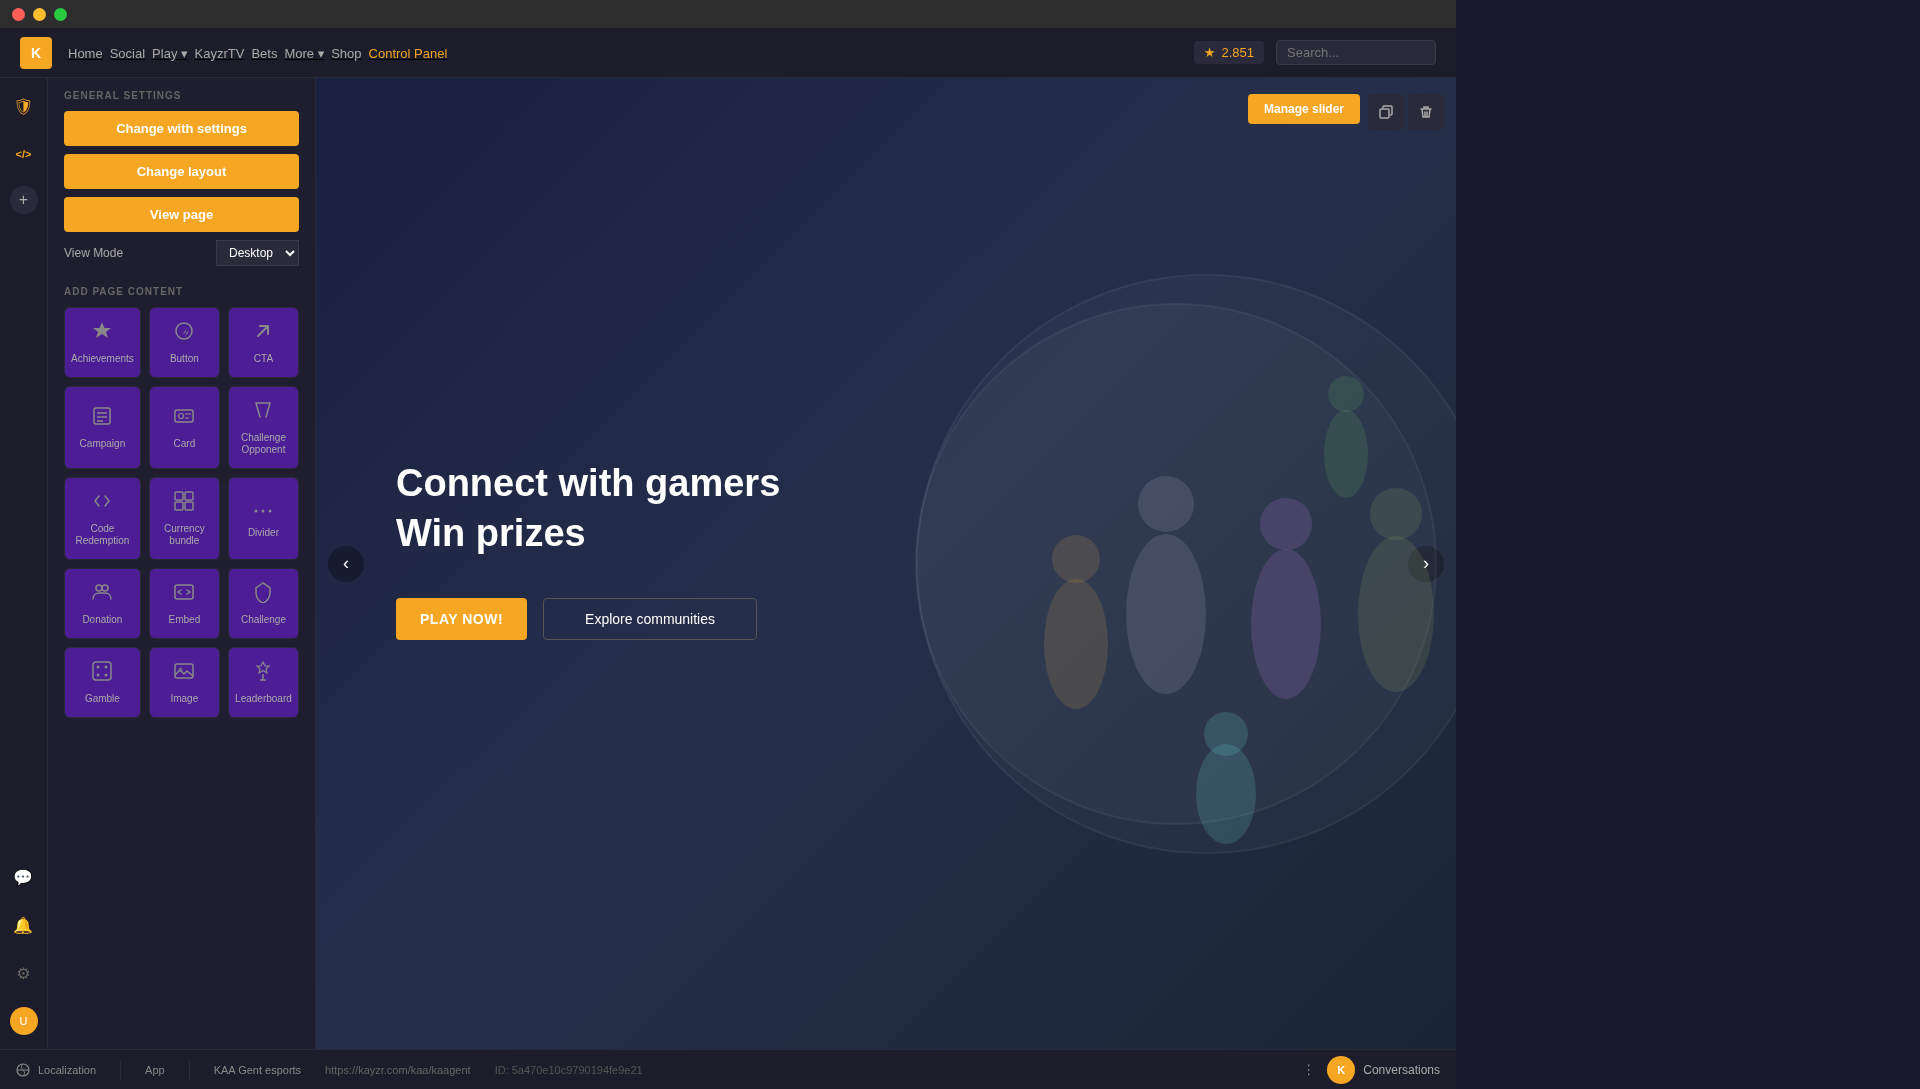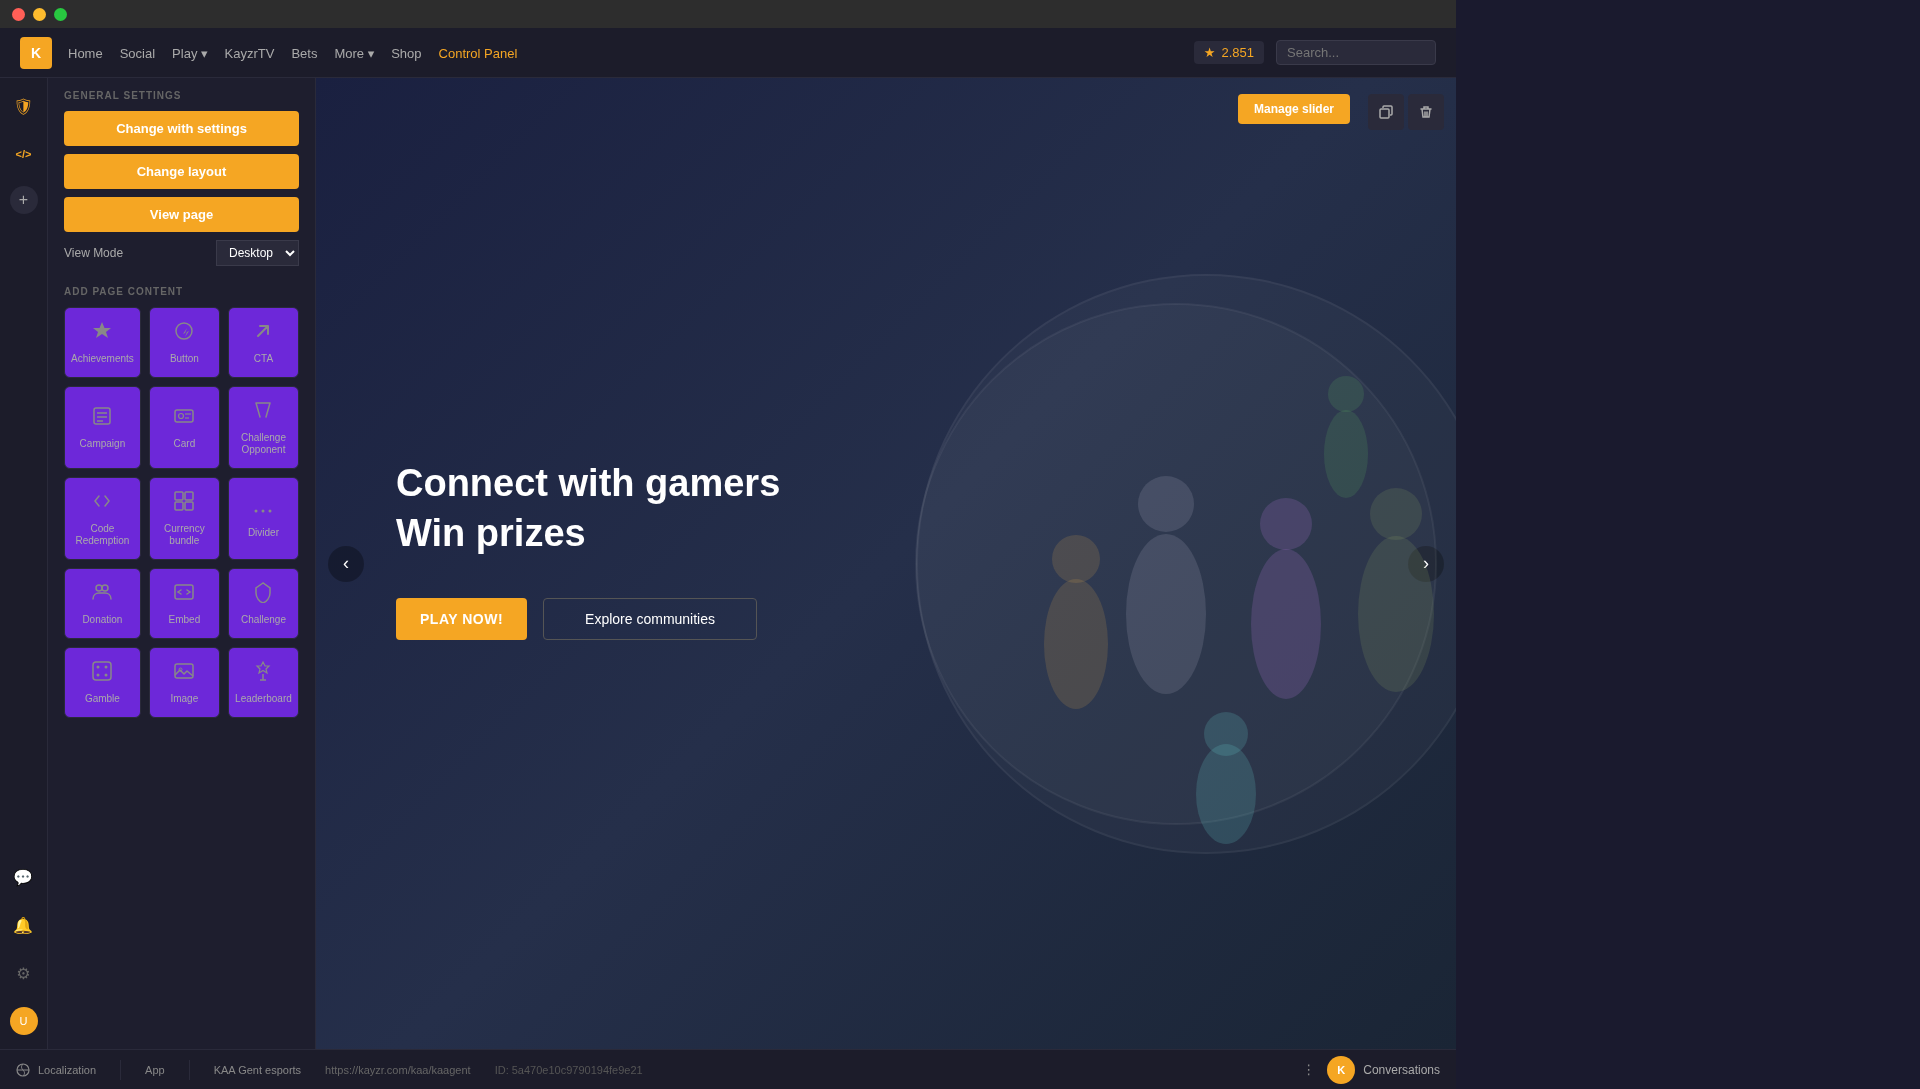--- a/index.html
+++ b/index.html
@@ -43,22 +43,23 @@
     }
     .nav-logo {
       width: 32px; height: 32px;
       background: #f5a623;
       border-radius: 4px;
       margin-right: 16px;
       display: flex; align-items: center; justify-content: center;
       color: white; font-weight: bold; font-size: 14px;
     }
     .nav-links {
-      display: flex; gap: 17px; flex: 1;
+      display: flex; gap: 7px; flex: 1;
       list-style: none;
+      text-decoration: underline;
     }
     .nav-links li a {
       color: #aaa; text-decoration: none; font-size: 13px;
     }
     .nav-right {
       display: flex; align-items: center; gap: 12px;
     }
     .nav-currency {
       display: flex; align-items: center; gap: 6px;
       background: #2a2a3a; border-radius: 4px; padding: 4px 10px;
@@ -142,21 +143,21 @@
     }
 
     .add-content-section { margin-top: 20px; }
     .content-grid {
       display: grid; grid-template-columns: repeat(3, 1fr);
       gap: 8px; margin-top: 10px;
     }
     .content-item {
       display: flex; flex-direction: column;
       align-items: center; justify-content: center;
-      background: #6d28d9; border-radius: 6px;
+      background: #4c1d95; border-radius: 6px;
       padding: 12px 6px; cursor: pointer;
       border: 1px solid #2a2a3a;
     }
     .content-item-icon {
       font-size: 20px; color: #888; margin-bottom: 6px;
     }
     .content-item-label {
       color: #aaa; font-size: 10px; text-align: center;
       line-height: 1.2;
     }
@@ -229,21 +230,21 @@
       font-size: 12px; font-weight: 600; cursor: pointer;
     }
     .icon-btn {
       position: absolute; top: 16px;
       background: #2a2a3a; color: #aaa; border: none;
       width: 36px; height: 36px; border-radius: 4px;
       cursor: pointer; font-size: 14px;
       display: flex; align-items: center; justify-content: center;
     }
     
-    .hero-section .manage-slider-btn { right: 106px; }
+    .hero-section .manage-slider-btn { right: 96px; }
 
     
     .slider-arrow {
       position: absolute; top: 50%;
       transform: translateY(-50%);
       background: rgba(0,0,0,0.3); color: #fff; border: none;
       width: 36px; height: 36px; border-radius: 50%;
       cursor: pointer; font-size: 18px;
       display: flex; align-items: center; justify-content: center;
     }

